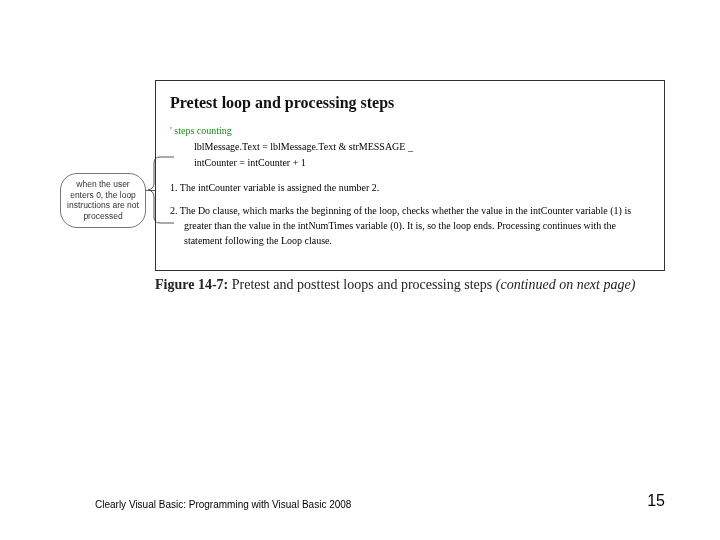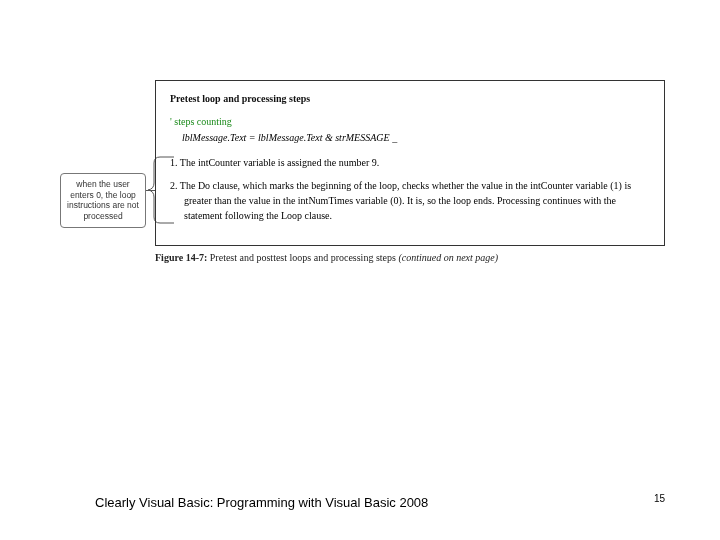--- a/index.html
+++ b/index.html
@@ -18,50 +18,50 @@
     width: 510px;
   }
   .figure-box {
     border: 1px solid #333;
     padding: 10px 14px 14px 14px;
     font-size: 10px;
     line-height: 1.5;
   }
   .heading {
     font-weight: bold;
-    font-size: 10px;
+    font-size: 16px;
     margin-bottom: 8px;
     color: #111;
   }
   .code-line { margin: 1px 0; }
   .comment { color: #1a8a1a; }
   .vb-kw { color: #1a46c8; }
-  .indent1 { margin-left: 12px; font-style: italic; }
+  .indent1 { margin-left: 24px; }
   .indent2 { margin-left: 48px; }
   .step-list { margin-top: 10px; }
   .step-item { margin: 6px 0 8px 0; padding-left: 14px; text-indent: -14px; }
   .step-num { }
   .caption {
-    font-size: 10px;
+    font-size: 14px;
     margin-top: 6px;
     color: #222;
   }
   .caption .fig-label { font-weight: bold; }
   .caption .cont { font-style: italic; }
   .callout {
     position: absolute;
     left: 60px;
     top: 173px;
     width: 86px;
     font-family: Arial, Helvetica, sans-serif;
     font-size: 8.5px;
     line-height: 1.25;
     text-align: center;
     border: 1px solid #777;
-    border-radius: 4px;
+    border-radius: 17px;
     padding: 5px 4px;
     color: #333;
     background: #fff;
   }
   .bracket {
     position: absolute;
     left: 148px;
     top: 155px;
     width: 26px;
     height: 70px;
@@ -73,29 +73,29 @@
     top: 190px;
     width: 10px;
     height: 1px;
     background: #555;
   }
   .footer-text {
     position: absolute;
     left: 95px;
     bottom: 30px;
     font-family: Arial, Helvetica, sans-serif;
-    font-size: 13px;
+    font-size: 10px;
     color: #000;
   }
   .page-num {
     position: absolute;
     right: 55px;
-    bottom: 36px;
+    bottom: 30px;
     font-family: Arial, Helvetica, sans-serif;
-    font-size: 10px;
+    font-size: 16px;
     color: #000;
   }
 </style>
 </head>
 <body>
 
 <div class="callout">
   <span>when the user enters 0, the loop instructions are not processed</span>
 </div>
 
@@ -107,25 +107,26 @@
   </svg>
 </div>
 
 <div class="figure-wrap">
   <div class="figure-box">
 
     <div class="heading">Pretest loop and processing steps</div>
 
     <div class="code-line comment">' steps counting</div>
     <div class="code-line indent1">lblMessage.Text = lblMessage.Text &amp; strMESSAGE _</div>
+    <div class="code-line indent1">intCounter = intCounter + 1</div>
 
     <div class="step-list">
       <div class="step-item">
         <span class="step-num">1.</span>
-        <span>The intCounter variable is assigned the number 9.</span>
+        <span>The intCounter variable is assigned the number 2.</span>
       </div>
       <div class="step-item">
         <span class="step-num">2.</span>
         <span>The Do clause, which marks the beginning of the loop, checks whether the value in the intCounter variable (1) is greater than the value in the intNumTimes variable (0). It is, so the loop ends. Processing continues with the statement following the Loop clause.</span>
       </div>
     </div>
   </div>
 
   <div class="caption">
     <span class="fig-label">Figure 14-7:</span><span> Pretest and posttest loops and processing steps </span><span class="cont">(continued on next page)</span>

